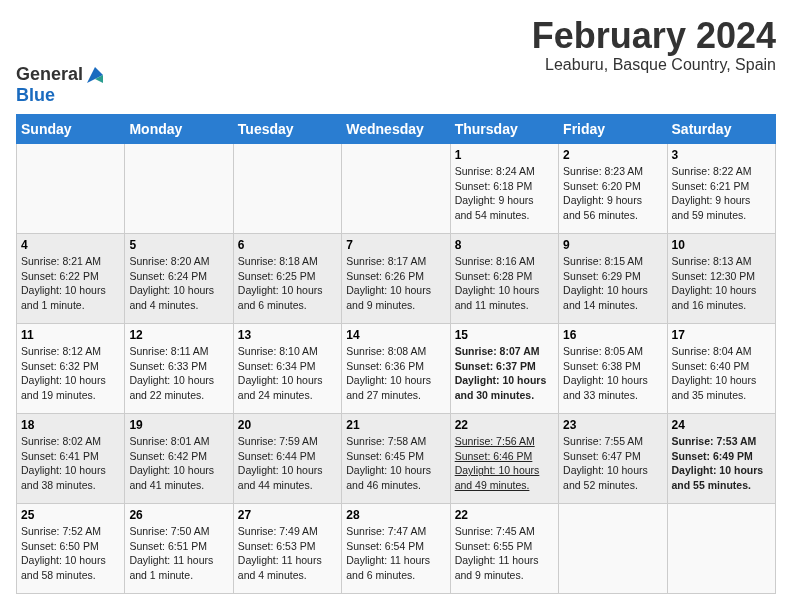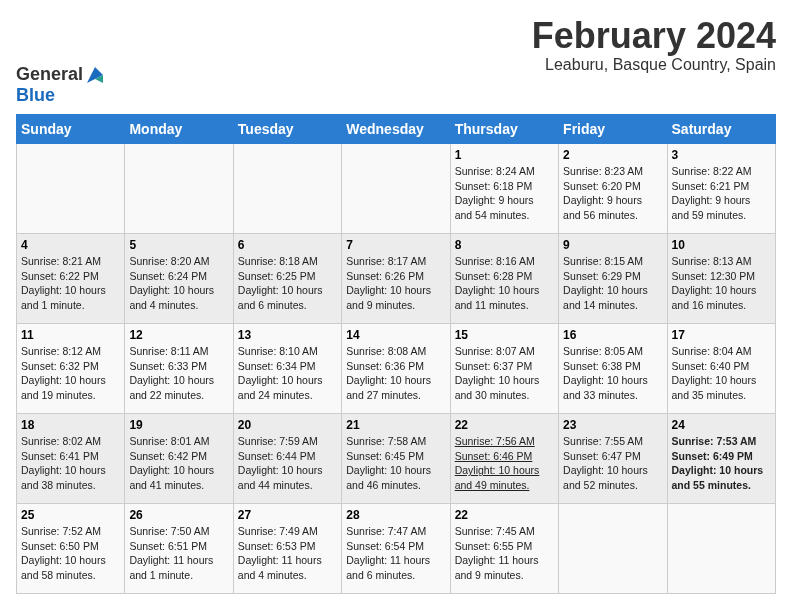--- a/index.html
+++ b/index.html
@@ -224,21 +224,21 @@
         </td>
         <td>
           <span class="day-number">14</span>
           <div class="day-info" style="white-space: pre-line;">Sunrise: 8:08 AM
 Sunset: 6:36 PM
 Daylight: 10 hours
 and 27 minutes.</div>
         </td>
         <td>
           <span class="day-number">15</span>
-          <div class="day-info" style="white-space: pre-line;">Sunrise: 8:07 AM
+          <div class="day-info" style="white-space: pre-line; font-weight: bold;">Sunrise: 8:07 AM
 Sunset: 6:37 PM
 Daylight: 10 hours
 and 30 minutes.</div>
         </td>
         <td>
           <span class="day-number">16</span>
           <div class="day-info" style="white-space: pre-line;">Sunrise: 8:05 AM
 Sunset: 6:38 PM
 Daylight: 10 hours
 and 33 minutes.</div>

